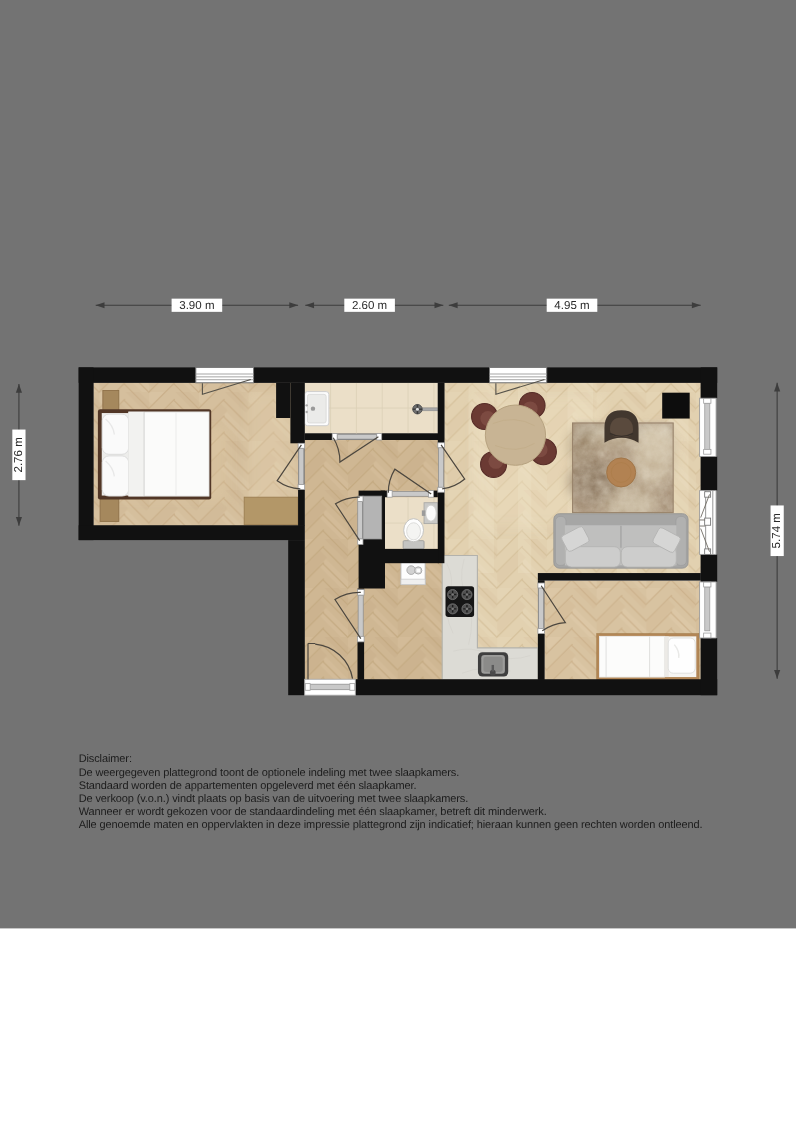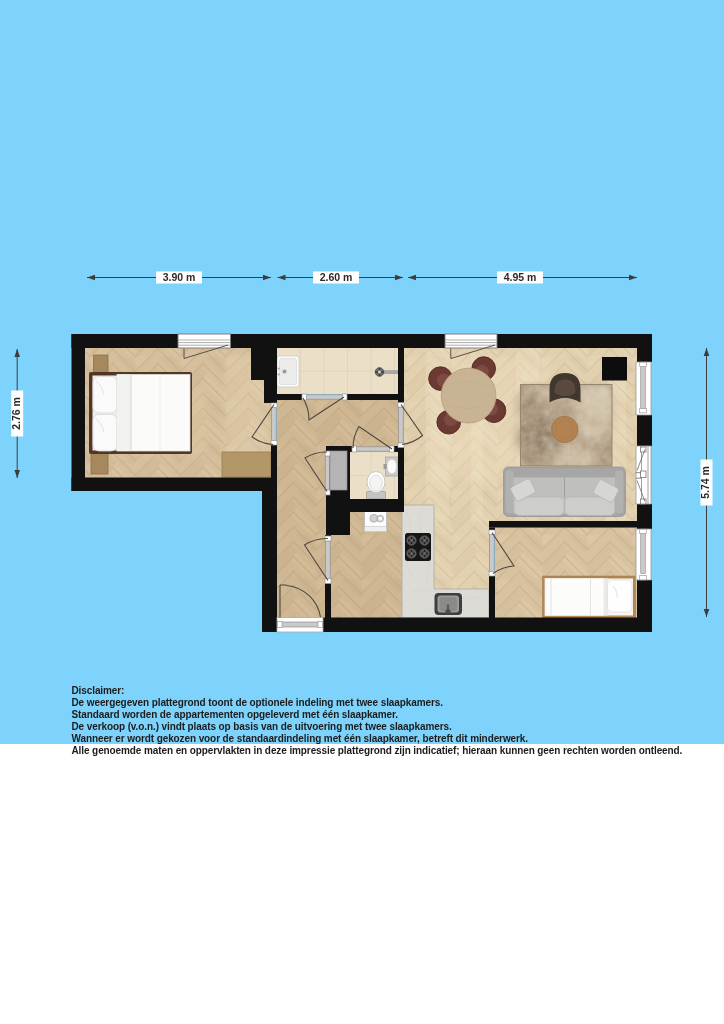--- a/index.html
+++ b/index.html
@@ -1,16 +1,16 @@
 <!DOCTYPE html>
 <html><head>
 <meta charset="utf-8">
 <style>
 html,body{margin:0;padding:0;background:#ffffff;width:724px;height:1024px;overflow:hidden;}
-#page{position:relative;width:724px;height:744px;background:#7dd3fc;font-family:"Liberation Sans",sans-serif;font-weight:bold;}
+#page{position:relative;width:724px;height:844px;background:#737373;font-family:"Liberation Sans",sans-serif;}
 #disclaimer{position:absolute;left:71.5px;top:685px;font-size:10px;line-height:12px;letter-spacing:-0.1px;color:#1c1c1c;white-space:pre;}
 </style>
 </head>
 <body>
 <div id="page">
 <svg width="724" height="1024" viewBox="0 0 724 1024" style="position:absolute;left:0;top:0">
 <defs>
         <pattern id="pqBed1" width="45.2" height="44.55" patternUnits="userSpaceOnUse">
           <rect width="45.2" height="44.55" fill="#d5bf9d"></rect>
           <path d="M-0.6,8 L23.2,-15.8 M22.0,21.4 L45.8,45.2" stroke="#e4d3b3" stroke-width="9" opacity="0.22" fill="none"></path>

